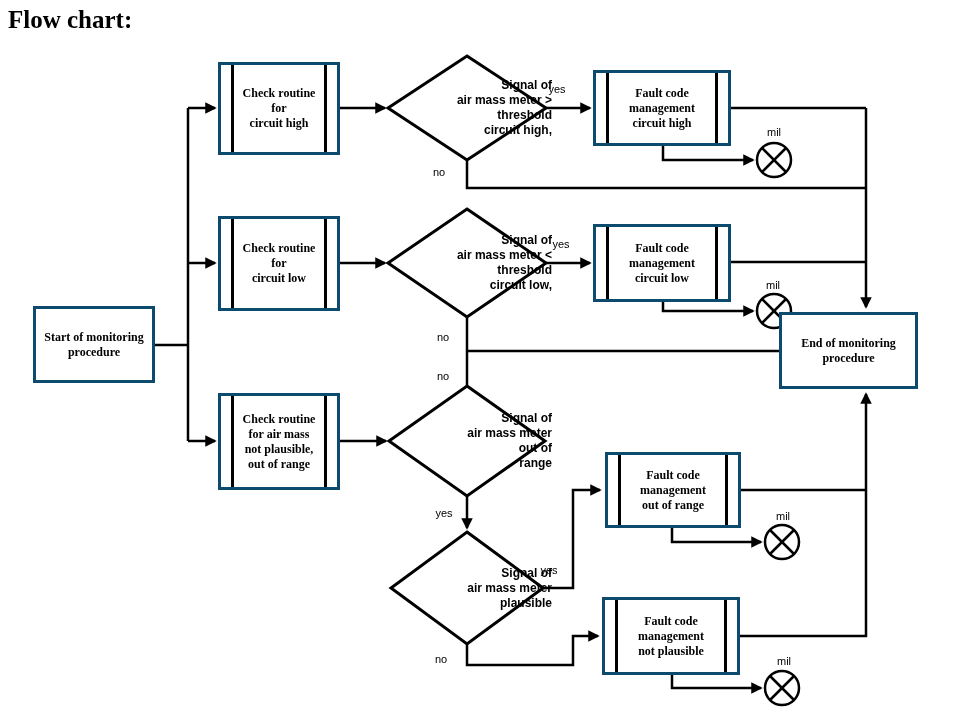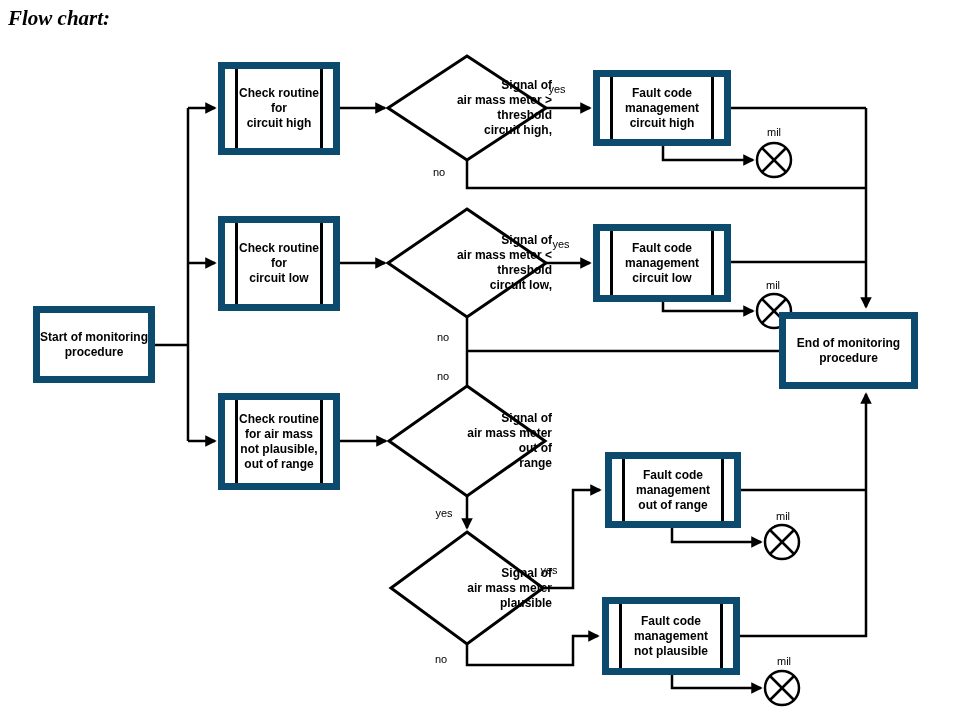--- a/index.html
+++ b/index.html
@@ -2,32 +2,33 @@
 <html><head>
 <meta charset="utf-8">
 <style>
   html,body { margin:0; padding:0; background:#ffffff; }
   .stage {
     position:relative; width:960px; height:712px; background:#ffffff;
     font-family:"Liberation Sans", sans-serif; color:#000; overflow:hidden;
   }
   .page-title {
     position:absolute; left:8px; top:6px;
-    font-family:"Liberation Serif", serif; font-weight:bold; font-size:21px;font-style:italic;
+    font-family:"Liberation Serif", serif; font-weight:bold; font-size:25px;
   }
   svg.connectors { position:absolute; left:0; top:0; }
   svg.connectors path { fill:none; stroke:#000; stroke-width:2.5; }
   svg.connectors polygon { fill:#ffffff; stroke:#000; stroke-width:3; }
   svg.connectors circle { fill:#ffffff; stroke:#000; stroke-width:2.5; }
   svg.connectors line { stroke:#000; stroke-width:2.5; }
   .node {
     position:absolute; box-sizing:border-box; background:#ffffff;
-    border:7px solid #0c4a6e; display:flex; align-items:center; justify-content:center;
+    border:3px solid #0c4a6e; display:flex; align-items:center; justify-content:center;
     text-align:center; font-size:12px; font-weight:bold; line-height:1.25;
     white-space:pre-line;
+    font-family:Liberation Serif, serif;
   }
   .predef::before, .predef::after {
     content:""; position:absolute; top:0; bottom:0; width:3px; background:#000;
   }
   .predef::before { left:10px; }
   .predef::after  { right:10px; }
   .diamond-label {
     position:absolute; transform:translate(-50%,-50%); width:170px;
     text-align:right; font-size:12px; font-weight:bold; line-height:1.25;
     white-space:pre-line; pointer-events:none;

